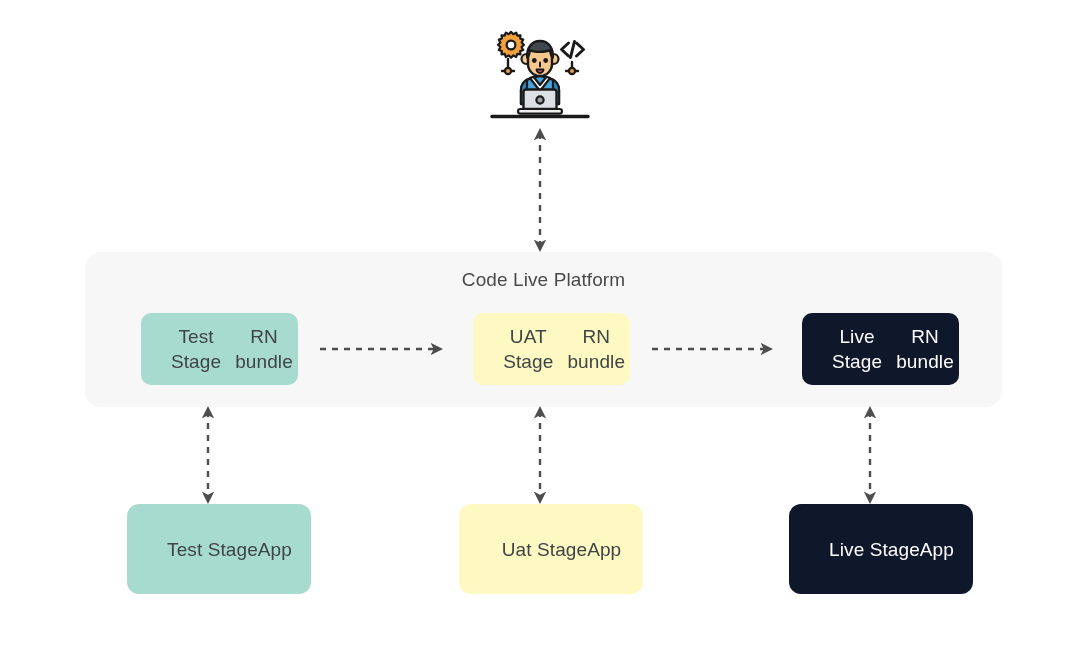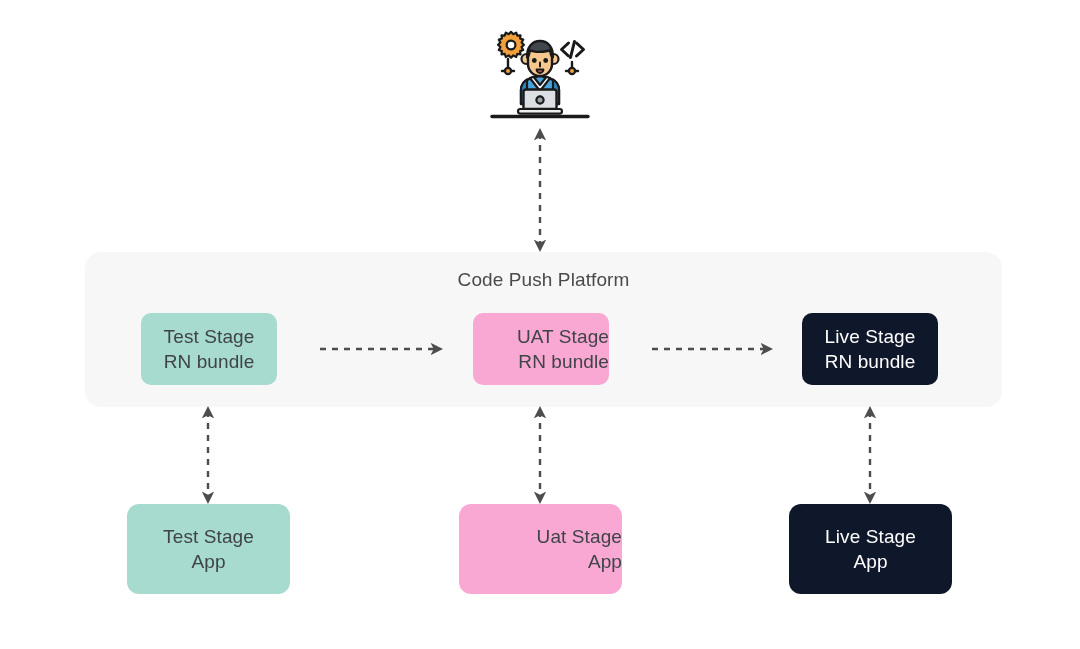--- a/index.html
+++ b/index.html
@@ -50,45 +50,45 @@
     text-align: center;
     font-size: 19px;
     color: #4a4a4a;
     letter-spacing: 0.1px;
   }
 
   
   .node-box {
     position: absolute;
     display: flex;
-    flex-direction: column;
     align-items: center;
     justify-content: center;
     border-radius: 10px;
     font-size: 19px;
     line-height: 25px;
     text-align: center;
     letter-spacing: 0.1px;
+    padding-left: 21px;
   }
   .node-box .line { display: block; }
 
   .bundle-box {
     width: 136px;
     height: 72px;
     top: 313px;
   }
   .app-box {
     width: 163px;
     height: 90px;
     top: 504px;
     border-radius: 12px;
   }
 
   .theme-mint  { background: #a8dbd0; color: #3f4447; }
-  .theme-blue  { background: #f9a8d4; color: #3f4447; align-items: flex-end; }
+  .theme-blue  { background: #fef9c3; color: #3f4447; }
   .theme-navy  { background: #0f172a; color: #ffffff; }
 
   
   #bundle-test { left: 141px; }
   #bundle-uat  { left: 473px; }
   #bundle-live { left: 802px; }
 
   
   #app-test { left: 127px; }
   #app-uat  { left: 459px; }
@@ -159,21 +159,21 @@
         <path fill="#dcdfe3" stroke="#1a1a1a" stroke-width="2.4" d="M38 63.5 h28 a2.5 2.5 0 0 1 2.5 2.5 v17 h-33 v-17 a2.5 2.5 0 0 1 2.5-2.5 z"></path>
         <circle cx="52" cy="74" r="3.6" fill="#9aa1a9" stroke="#1a1a1a" stroke-width="2.2"></circle>
         <rect x="30" y="83" width="44" height="4.6" rx="2.3" fill="#eceef0" stroke="#1a1a1a" stroke-width="2.2"></rect>
 
         <line x1="4" y1="90.5" x2="100" y2="90.5" stroke="#1a1a1a" stroke-width="3.4"></line>
       </g>
     </svg>
   </div>
 
   <div id="platform-panel">
-    <div id="platform-title">Code Push Platform</div>
+    <div id="platform-title">Code Live Platform</div>
   </div>
 
   <div id="bundle-test" class="node-box bundle-box theme-mint">
     <span class="line">Test Stage</span>
     <span class="line">RN bundle</span>
   </div>
 
   <div id="bundle-uat" class="node-box bundle-box theme-blue">
     <span class="line">UAT Stage</span>
     <span class="line">RN bundle</span>

